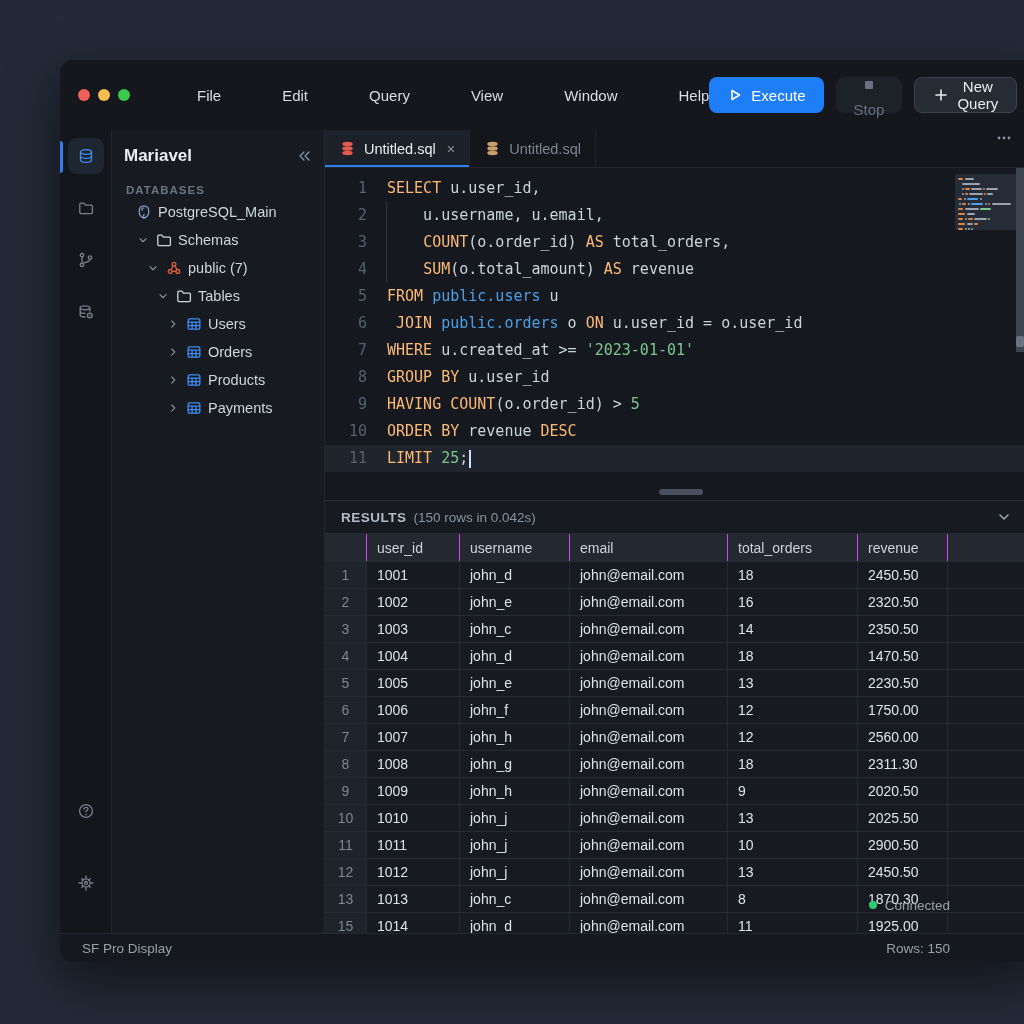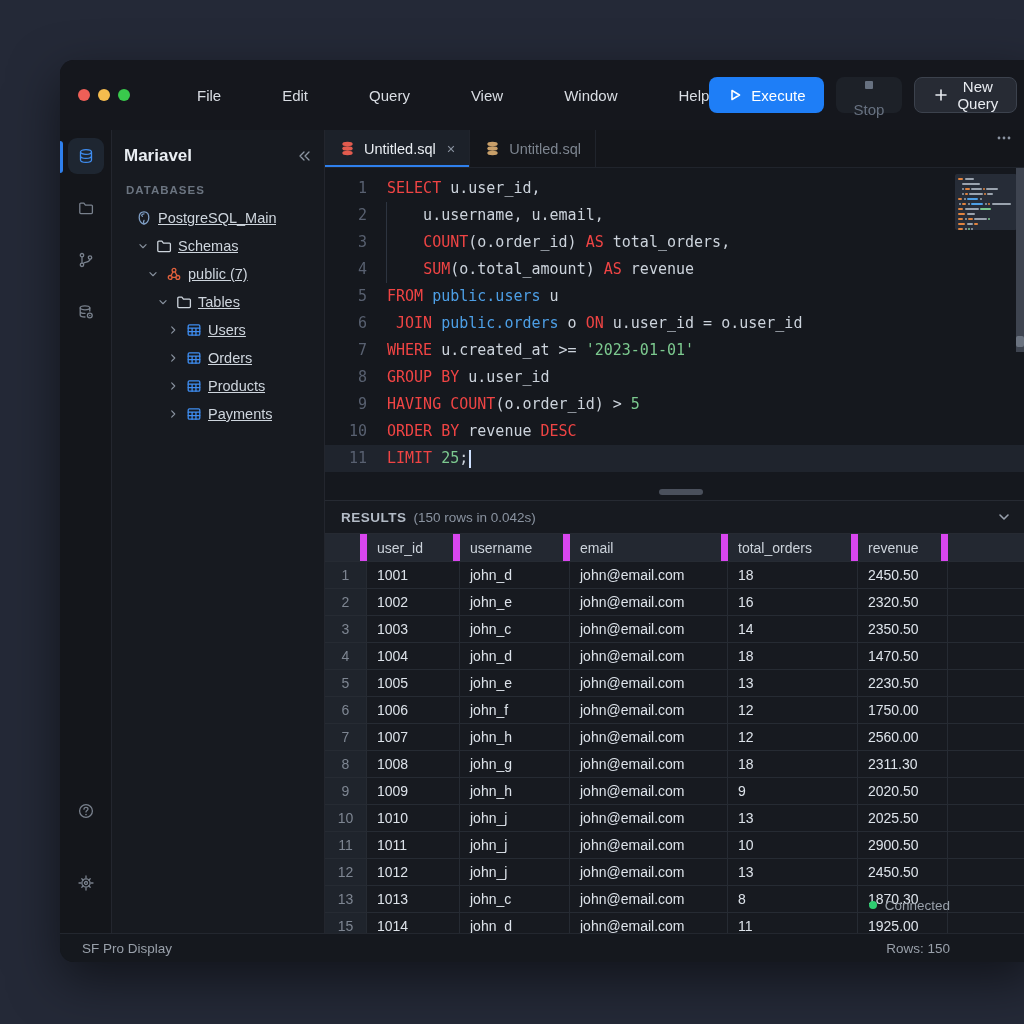--- a/index.html
+++ b/index.html
@@ -38,22 +38,22 @@
                  background:#2f80ed; border-radius:0 3px 3px 0; }
   .rail-bottom { margin-top:auto; display:flex; flex-direction:column; gap:20px; align-items:center; }
 
   .sidebar { width:213px; flex:0 0 213px; background:#171a20; border-right:1px solid #23262e;
              padding:16px 12px; overflow:hidden; }
   .sb-head { display:flex; align-items:center; justify-content:space-between; }
   .sb-title { color:#eaeef3; font-size:17px; font-weight:bold; }
   .sb-collapse { color:#8d96a3; cursor:pointer; }
   .sb-section { margin:18px 0 8px 2px; color:#6b7480; font-size:11.5px;
                 font-weight:bold; letter-spacing:1px; }
-  .tree-row { display:flex; align-items:center; height:28px; gap:6px;
-              color:#ced5dd; font-size:14.5px; cursor:pointer; white-space:nowrap;text-decoration:underline; }
+  .tree-row { display:flex; height:28px; gap:6px;
+              color:#ced5dd; font-size:14.5px; cursor:pointer; white-space:nowrap; }
   .tree-chev { width:14px; color:#8a93a0; display:inline-flex; }
   .tree-label { overflow:hidden; text-overflow:ellipsis; }
 
   .content { flex:1; display:flex; flex-direction:column; min-width:0; }
 
   
   .tabbar { height:38px; flex:0 0 38px; display:flex; align-items:stretch;
             border-bottom:1px solid #20242c; background:#14161b; position:relative; }
   .tab { display:flex; align-items:center; gap:9px; padding:0 14px;
          border-right:1px solid #20242c; font-size:14.5px; color:#7d8590; cursor:pointer; }
@@ -64,21 +64,21 @@
 
   
   .editor { height:316px; flex:0 0 316px; background:#15181e; position:relative;
             font-family:"DejaVu Sans Mono", monospace; font-size:15px; padding-top:7px; }
   .code-line { display:flex; height:27px; line-height:27px; white-space:pre; position:relative; }
   .code-line.current { background:#1f242d; }
   .gutter { width:62px; flex:0 0 62px; text-align:right; padding-right:20px; color:#586070; }
   .code-text { flex:1; }
   .has-guide::before { content:''; position:absolute; left:61px; top:0; bottom:0;
                        width:1px; background:#2d3440; }
-  .sg-kw { color:#ef4444; } .sg-id { color:#ccd3dc; }
+  .sg-kw { color:#fdba74; } .sg-id { color:#ccd3dc; }
   .sg-str { color:#7cc98f; } .sg-num { color:#7cc98f; } .sg-tbl { color:#4d9fe6; }
   .cursor-caret { display:inline-block; width:2px; height:18px; background:#cfe1ff;
                   vertical-align:middle; margin-left:1px; }
   .minimap { position:absolute; right:19px; top:6px; width:62px; height:56px;
              background:#262c37; border-radius:2px; padding:4px 3px; overflow:hidden; }
   .mm-row { display:flex; gap:1px; margin-bottom:3px; }
   .mm-seg { height:2px; border-radius:1px; }
   .scrollbar-track { position:absolute; right:12px; top:0; width:8px; height:184px;
                      background:#3e4450; }
   .scrollbar-thumb { position:absolute; right:0; top:168px; width:8px; height:11px;
@@ -94,21 +94,21 @@
   .rh-title { color:#b3bbc6; font-size:13.5px; font-weight:bold; letter-spacing:.5px; }
   .rh-meta { color:#8a93a0; font-size:13.5px; }
   .rh-chevron { margin-left:auto; color:#99a1ad; cursor:pointer; }
 
   .rtable { flex:1; overflow:hidden; display:flex; flex-direction:column; font-size:14px; }
   .trow { display:flex; height:27px; flex:0 0 27px; align-items:stretch;
           border-bottom:1px solid #262b33; color:#dde3ea; background:#171a20; }
   .trow.thead { height:28px; flex:0 0 28px; background:#232831; color:#ccd3db; }
   .tcell { display:flex; align-items:center; padding:0 10px; border-right:1px solid #262b33;
            white-space:nowrap; overflow:hidden; }
-  .thead .tcell { border-right:7px solid #d946ef; }
+  .thead .tcell { border-right:1px solid #d946ef; }
   .c-rownum { width:42px; flex:0 0 42px; justify-content:center; color:#7e8692;
               background:#1f242c; padding:0 4px; }
   .thead .c-rownum { background:#232831; }
   .c-user_id { width:93px; flex:0 0 93px; }
   .c-username { width:110px; flex:0 0 110px; }
   .c-email { width:158px; flex:0 0 158px; }
   .c-total_orders { width:130px; flex:0 0 130px; }
   .c-revenue { width:90px; flex:0 0 90px; }
   .c-fill { flex:1; border-right:none; }
 

